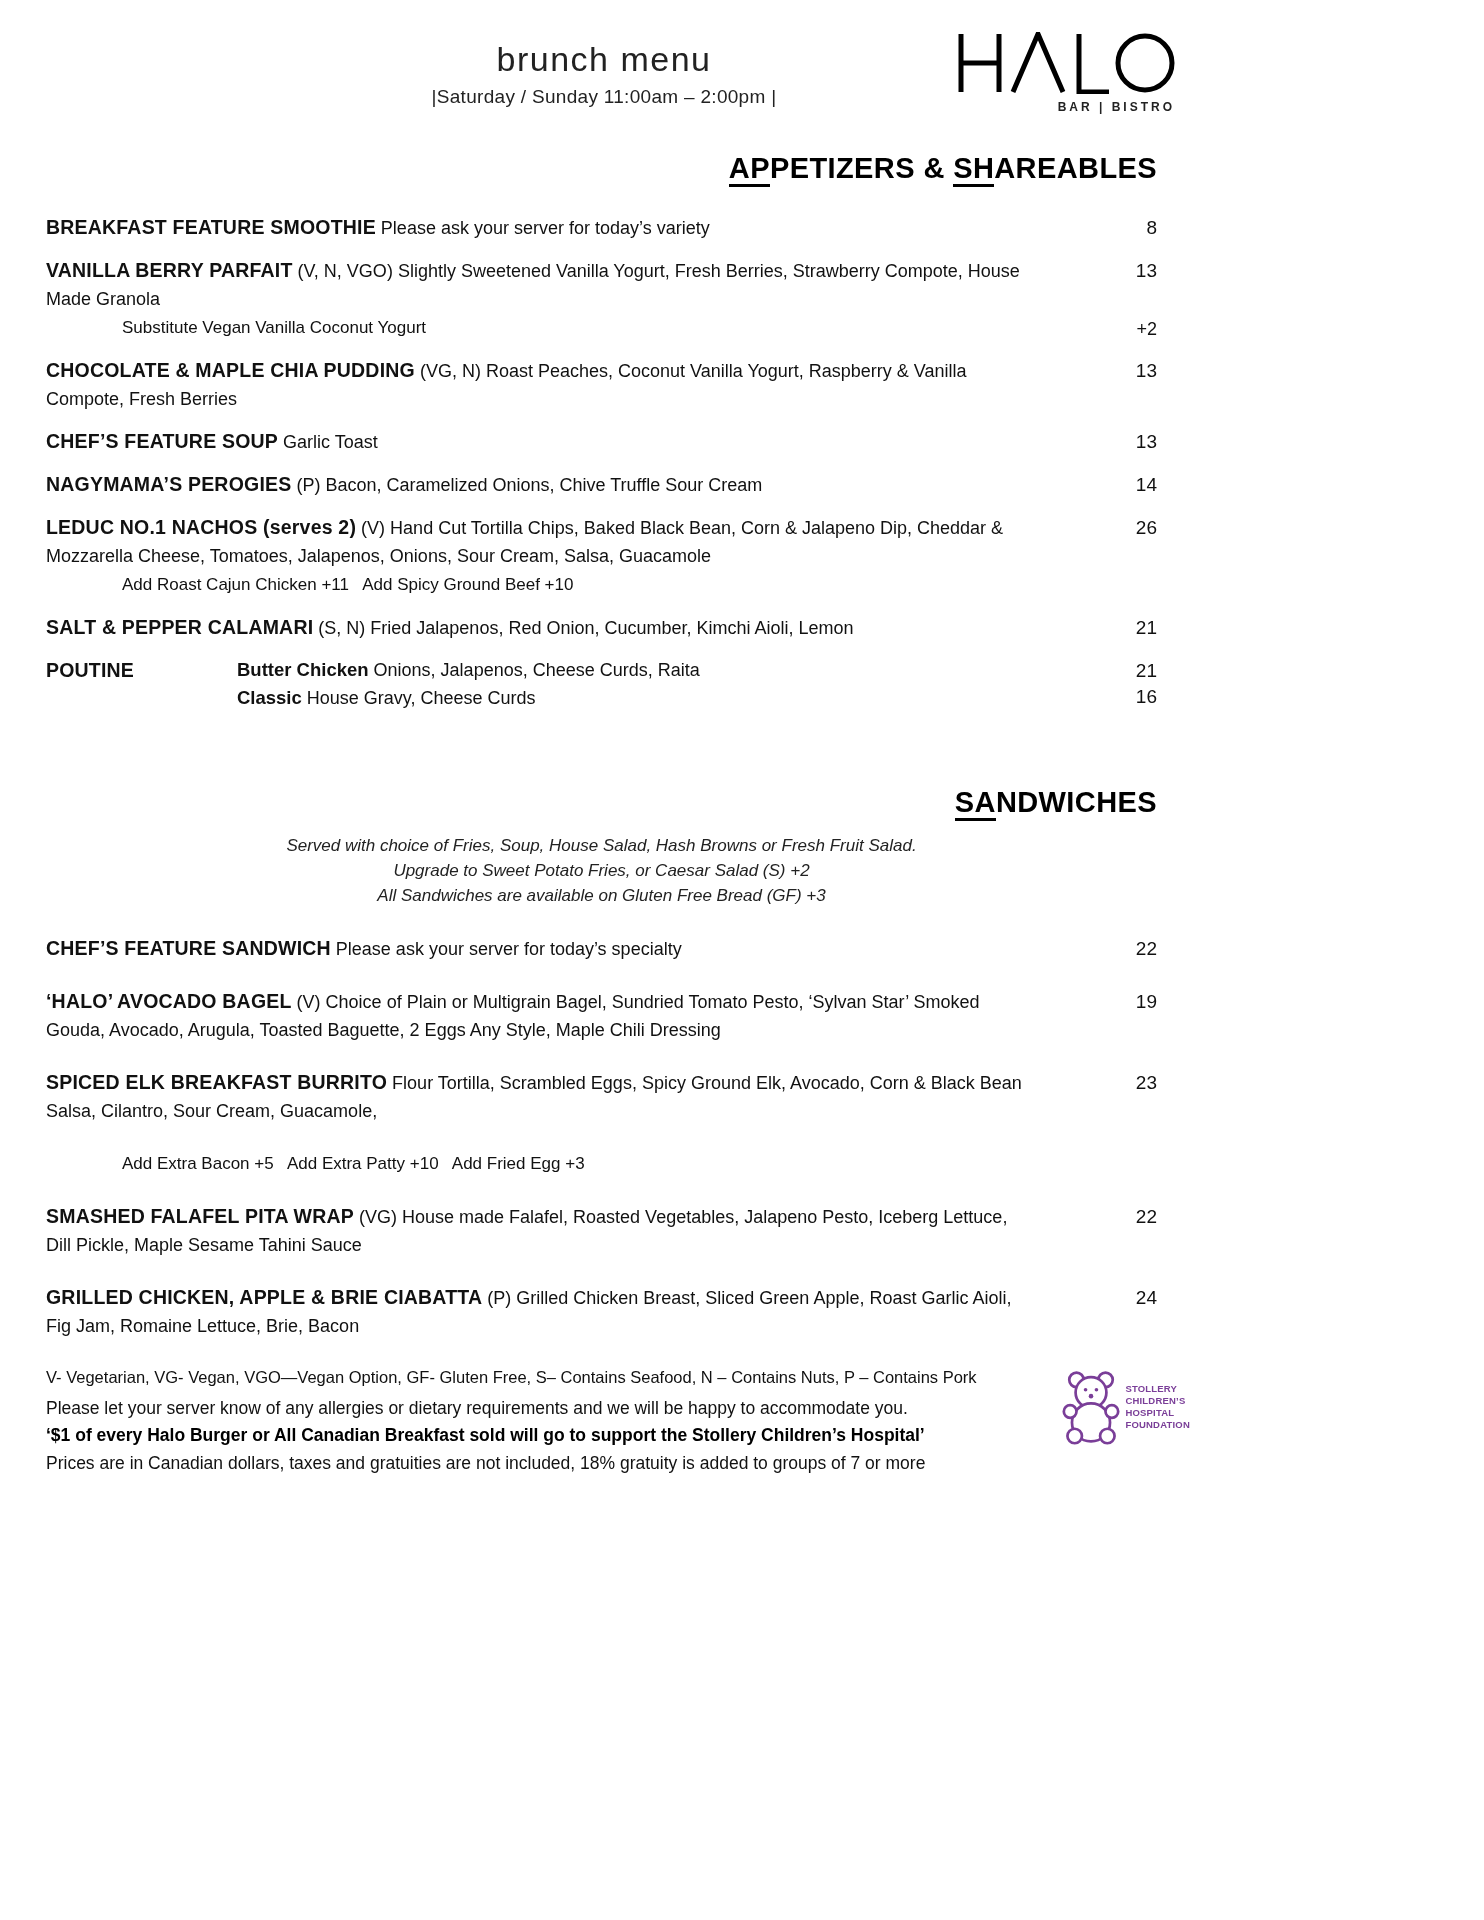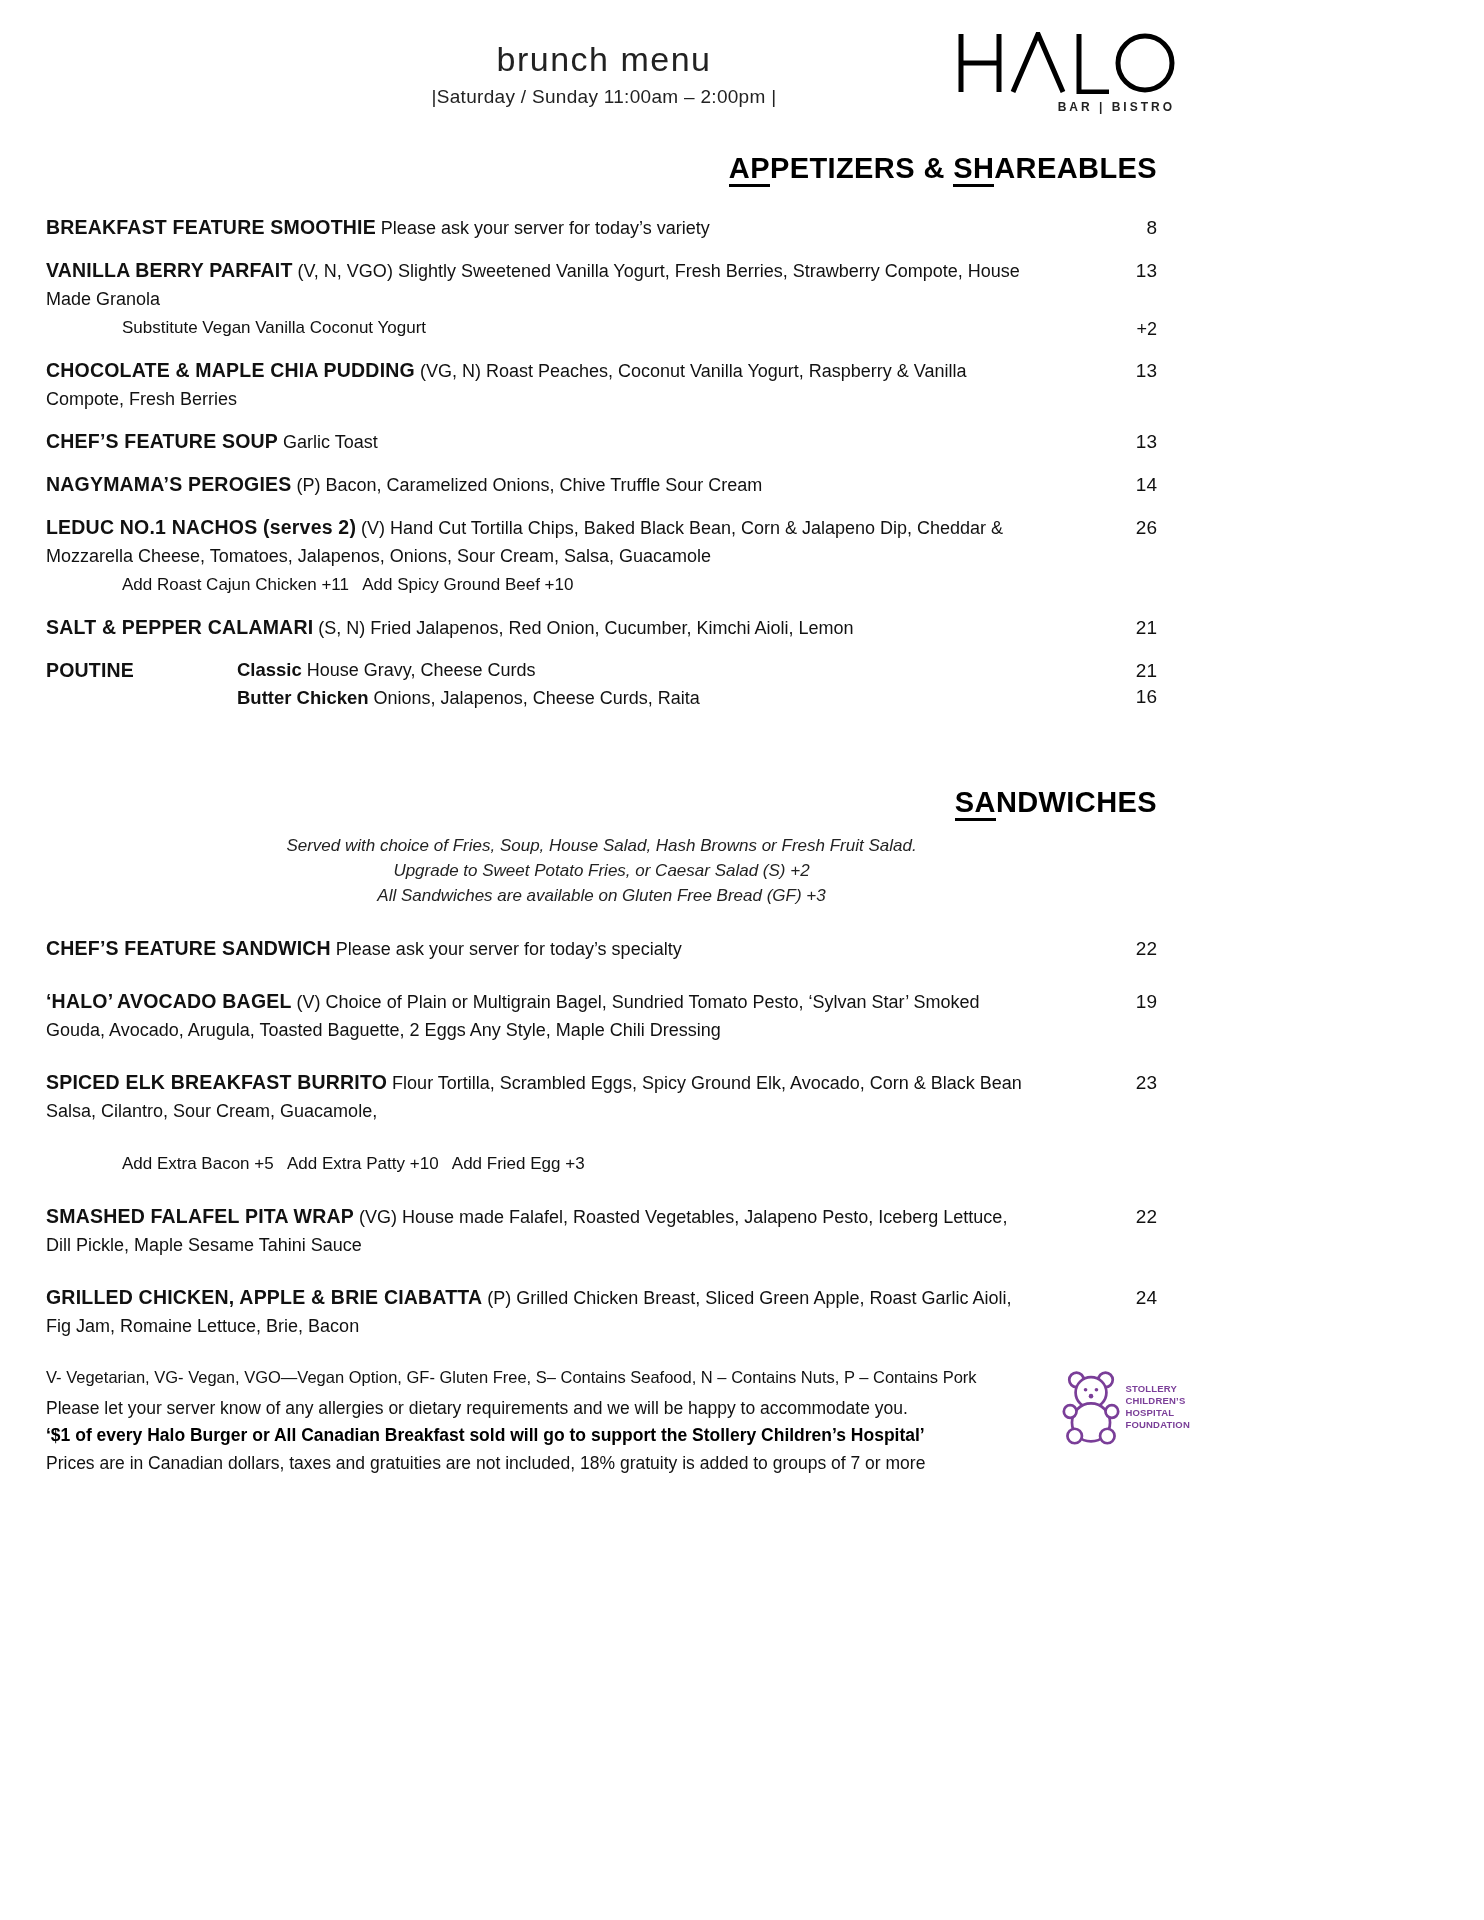--- a/index.html
+++ b/index.html
@@ -142,22 +142,22 @@
               <div class="price">
                 <div class="price-line">21</div>
               </div>
             </div>
           </article>
           <article class="item">
             <div class="item-row">
               <div class="item-main has-variants">
                 <span class="item-name poutine-name">POUTINE</span>
                 <div class="variants">
+                  <div class="variant"><span class="variant-name">Butter Chicken</span><span class="item-desc"> Onions, Jalapenos, Cheese Curds, Raita</span></div>
                   <div class="variant"><span class="variant-name">Classic</span><span class="item-desc"> House Gravy, Cheese Curds</span></div>
-                  <div class="variant"><span class="variant-name">Butter Chicken</span><span class="item-desc"> Onions, Jalapenos, Cheese Curds, Raita</span></div>
                 </div>
               </div>
               <div class="price">
                 <div class="price-line">21</div>
                 <div class="price-line">16</div>
               </div>
             </div>
           </article>
         </section>
         <section class="menu-section later">

